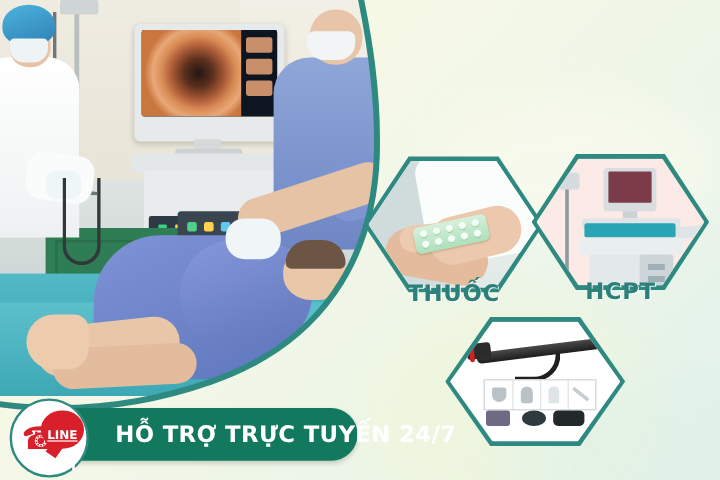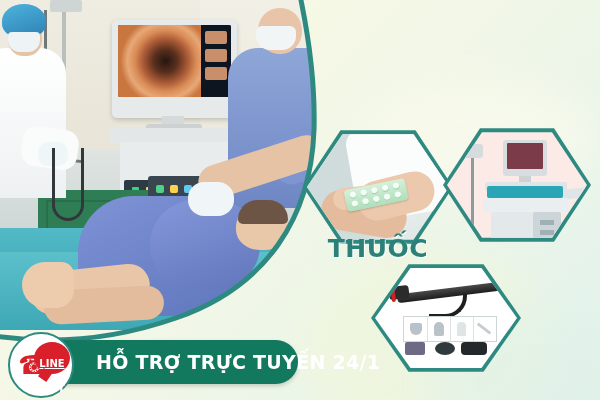--- a/index.html
+++ b/index.html
@@ -114,21 +114,21 @@
     clip-path:polygon(25% 2%,75% 2%,100% 50%,75% 98%,25% 98%,0% 50%);
   }
   .hex-outer{background:#2e8a80;}
   .hex-inner{position:absolute;left:4px;top:4px;right:4px;bottom:4px;
     -webkit-clip-path:polygon(25% 2%,75% 2%,100% 50%,75% 98%,25% 98%,0% 50%);
     clip-path:polygon(25% 2%,75% 2%,100% 50%,75% 98%,25% 98%,0% 50%);
     overflow:hidden;}
   .hex-label{
     position:absolute;text-align:center;width:160px;
     font-family:"DejaVu Sans", sans-serif;
-    font-size:25px;font-weight:bold;color:#2c807a;letter-spacing:.5px;
+    font-size:19px;font-weight:bold;color:#2c807a;letter-spacing:.5px;
     text-shadow:1px 1px 0 rgba(255,255,255,.85);
   }
 
   
   .thuoc-bg{position:absolute;inset:0;background:linear-gradient(160deg,#f6f8f7,#e9efee 55%,#dfe8e6);}
   .t-blur{position:absolute;left:-10px;top:-6px;width:80px;height:120px;background:#cfdcdb;filter:blur(7px);}
   .t-coat{position:absolute;left:44px;top:-8px;width:96px;height:92px;background:#fbfdfd;border-radius:14px;transform:rotate(-10deg);}
   .t-hand1{position:absolute;left:50px;top:44px;width:78px;height:40px;border-radius:20px;background:#ecc9ad;transform:rotate(-14deg);}
   .t-hand2{position:absolute;left:14px;top:62px;width:86px;height:40px;border-radius:20px;background:#e4bb9d;transform:rotate(10deg);}
   .t-fingers{position:absolute;left:26px;top:54px;width:60px;height:22px;border-radius:12px;background:#edcbae;transform:rotate(-6deg);}
@@ -311,20 +311,21 @@
       <div class="m-desk"></div>
       <div class="m-body"></div>
       <div class="m-tower">
         <i style="top:8px"></i>
           <i style="top:18px"></i>
 
       </div>
 
     </div>
   </div>
+  <div class="hex-label" style="left:437px;top:232px;">HCPT</div>
 
   <div class="hex hex-outer" style="left:371px;top:262px;width:150px;height:112px;">
     <div class="hex-inner">
       <div class="pph-bg"></div>
       <div class="p-bar"></div>
       <div class="p-head"></div>
       <div class="p-red"></div>
       <div class="p-trig"></div>
       <div class="p-tray">
         <span style="left:0"></span>
@@ -337,21 +338,21 @@
         <i class="p-it" style="left:72px;top:10px;width:16px;height:3px;transform:rotate(38deg);background:#c6ced3"></i>
       </div>
       <div class="p-cyl" style="left:30px;background:#6e6a86;border-radius:2px"></div>
       <div class="p-cyl" style="left:60px;background:#2f3a3f;border-radius:50%"></div>
       <div class="p-cyl" style="left:86px;width:26px;background:#23282b;border-radius:4px"></div>
     </div>
   </div>
 
   <div class="hotline-wrap">
     <div class="hot-pill">
-      <span>HỖ TRỢ TRỰC TUYẾN 24/1</span>
+      <span>HỖ TRỢ TRỰC TUYẾN 24/7</span>
     </div>
     <div class="hot-circle">
       <div class="hot-phone">☎</div>
       <div class="hot-bubble">
         <b>HOT</b>
         <i>LINE</i>
       </div>
     </div>
   </div>
 

